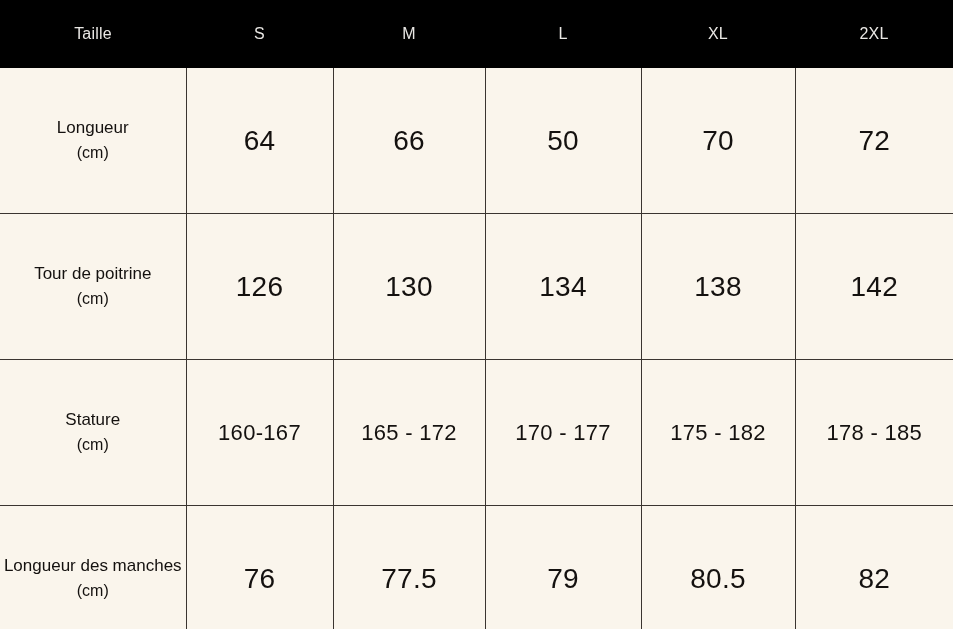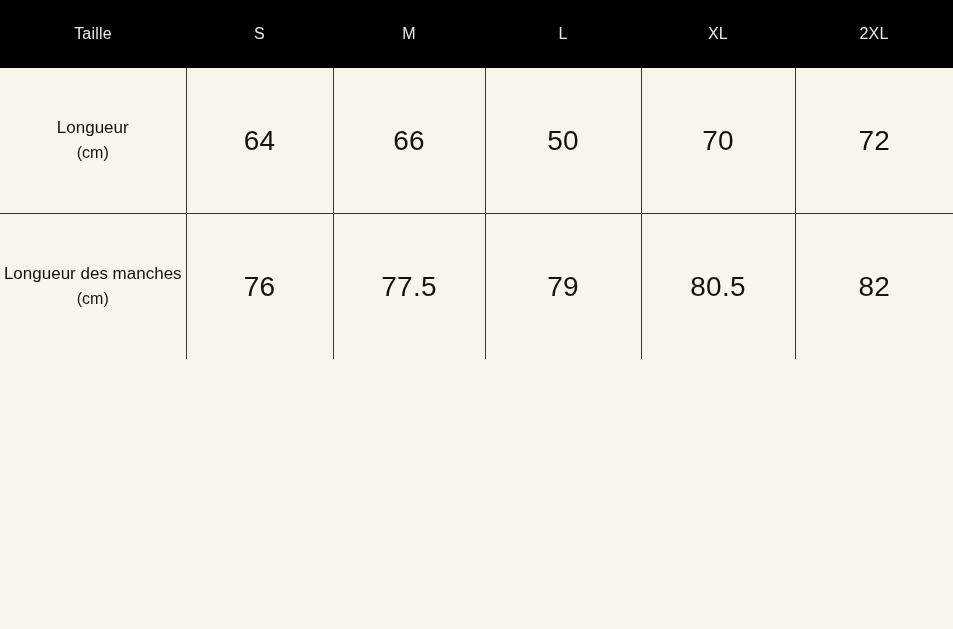--- a/index.html
+++ b/index.html
@@ -112,21 +112,43 @@
         <span>Longueur</span>
         <span class="unit">(cm)</span>
       </td>
       <td class="value">64</td>
       <td class="value">66</td>
       <td class="value">50</td>
       <td class="value">70</td>
       <td class="value">72</td>
     </tr>
 
+    <tr>
+      <td class="row-label">
+        <span>Tour de poitrine</span>
+        <span class="unit">(cm)</span>
+      </td>
+      <td class="value">126</td>
+      <td class="value">130</td>
+      <td class="value">134</td>
+      <td class="value">138</td>
+      <td class="value">142</td>
+    </tr>
 
+    <tr class="range-row">
+      <td class="row-label">
+        <span>Stature</span>
+        <span class="unit">(cm)</span>
+      </td>
+      <td class="value">160-167</td>
+      <td class="value">165 - 172</td>
+      <td class="value">170 - 177</td>
+      <td class="value">175 - 182</td>
+      <td class="value">178 - 185</td>
+    </tr>
 
     <tr>
       <td class="row-label">
         <span>Longueur des manches</span>
         <span class="unit">(cm)</span>
       </td>
       <td class="value">76</td>
       <td class="value">77.5</td>
       <td class="value">79</td>
       <td class="value">80.5</td>

